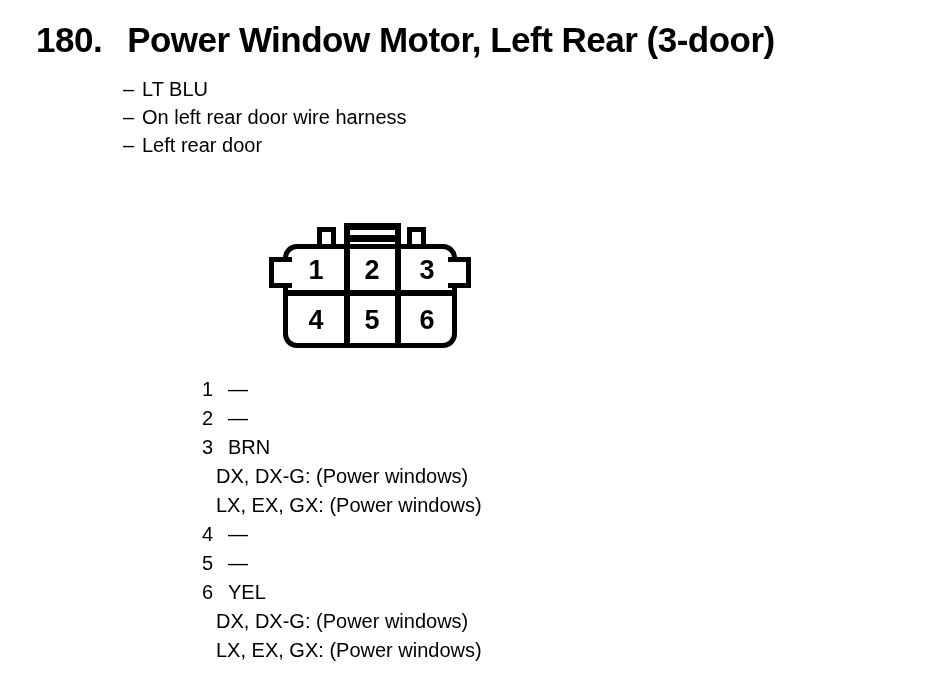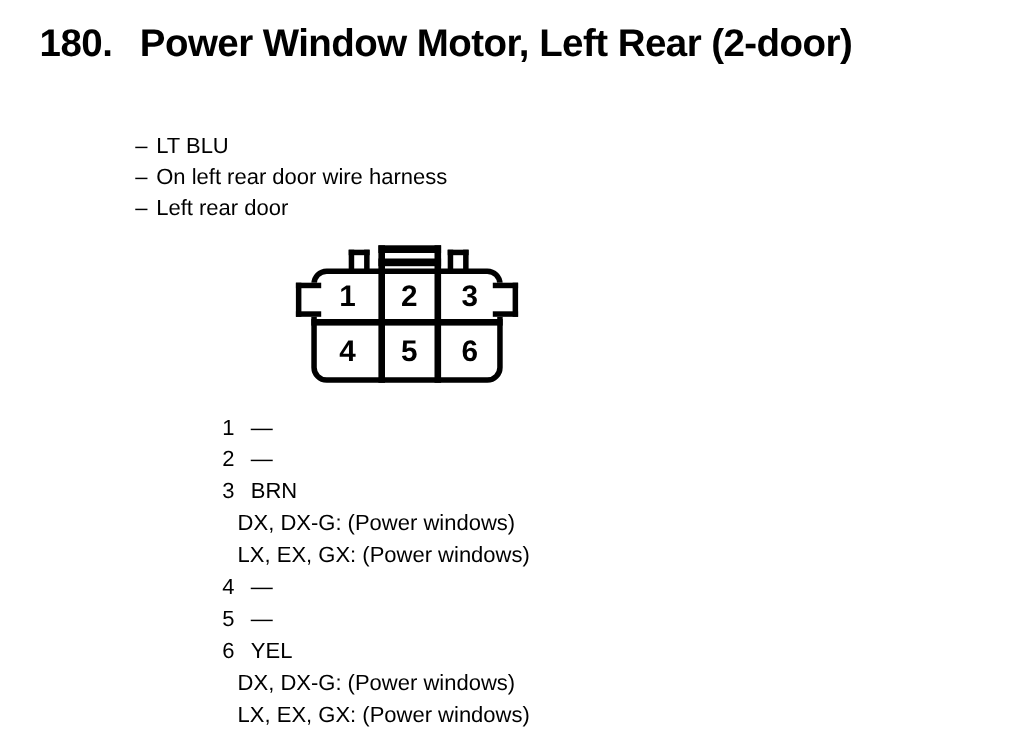--- a/index.html
+++ b/index.html
@@ -27,21 +27,20 @@
   .title-num { margin-right: 25px; }
 
   
   .bullets {
     position: absolute;
     left: 123px; top: 75px;
     list-style: none;
     font-size: 20px;
     line-height: 28px;
     white-space: nowrap;
-    margin-top: 44px;
   }
   .bullet-prefix { display: inline-block; width: 19px; }
 
   
   .connector {
     position: absolute;
     left: 269px; top: 223px;
     width: 202px; height: 126px;
   }
   .connector > div, .connector > span { position: absolute; }
@@ -105,21 +104,21 @@
   }
   .pin-row { display: flex; }
   .pin-num { width: 26px; flex: none; }
   .pin-note { margin-left: 14px; }
 </style>
 </head>
 <body>
 
 <div class="title-row">
   <span class="title-num">180.</span>
-  <h1 class="title-text" style="font-size:inherit;font-weight:inherit;">Power Window Motor, Left Rear (2-door)</h1>
+  <h1 class="title-text" style="font-size:inherit;font-weight:inherit;">Power Window Motor, Left Rear (3-door)</h1>
 </div>
 
 <ul class="bullets">
   <li><span class="bullet-prefix">–</span><span>LT BLU</span></li>
   <li><span class="bullet-prefix">–</span><span>On left rear door wire harness</span></li>
   <li><span class="bullet-prefix">–</span><span>Left rear door</span></li>
 </ul>
 
 <div class="connector">
   <div class="c-tab-small left"></div>

